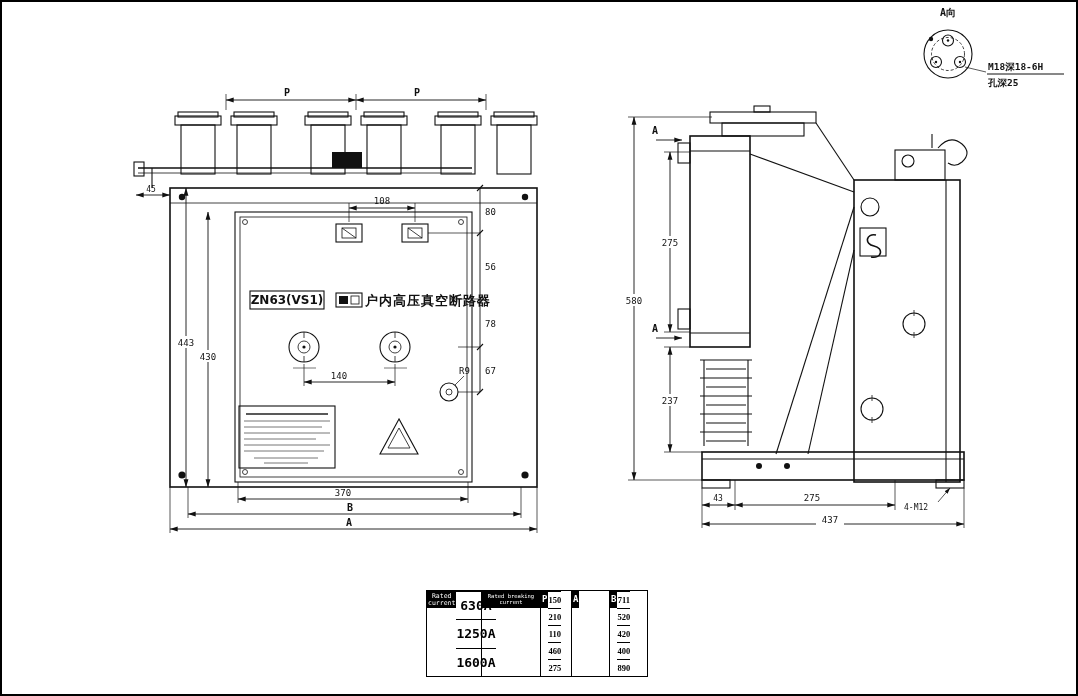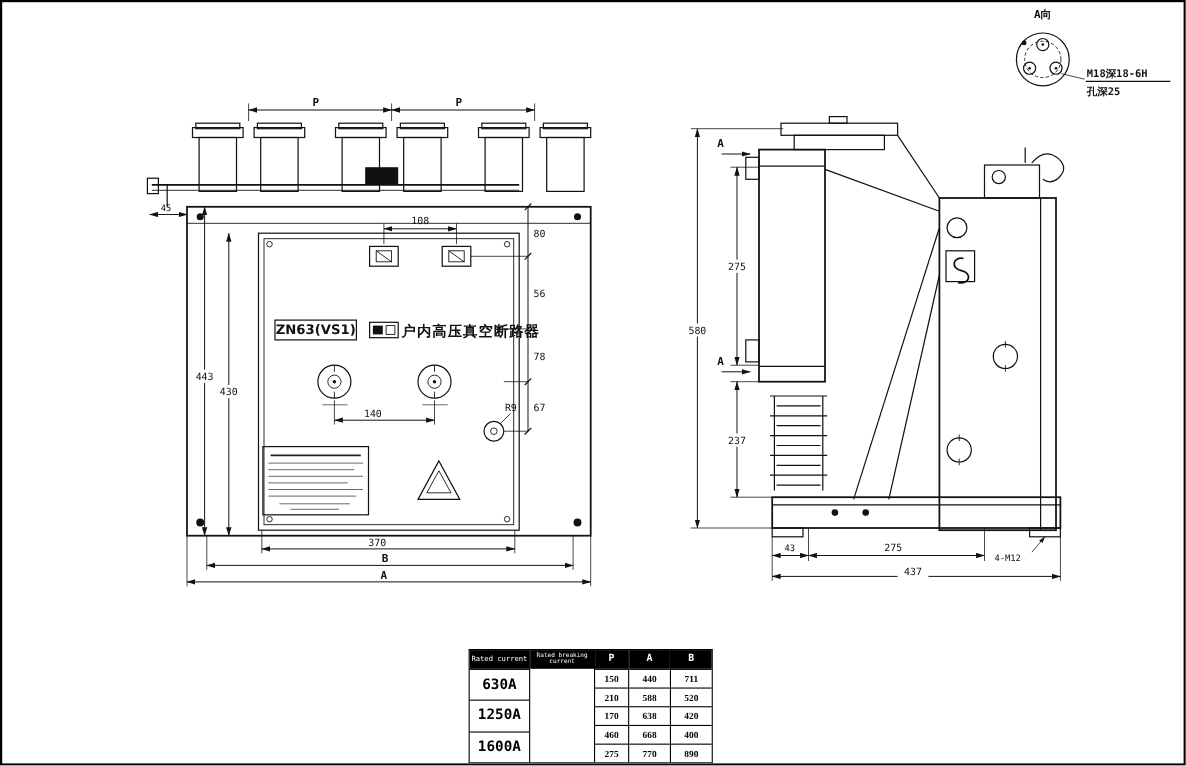--- a/index.html
+++ b/index.html
@@ -21,21 +21,21 @@
   svg text.dim{font-size:9px;}
   svg text.dimS{font-size:8px;}
   svg text.big{font-size:10px;font-weight:bold;}
   svg text.model{font-size:12px;font-weight:bold;font-family:"DejaVu Sans","Liberation Sans",sans-serif;}
   svg text.cjk{font-size:13px;font-weight:bold;font-family:"DejaVu Sans","Liberation Sans",sans-serif;letter-spacing:1px;}
   svg text.note{font-size:9.5px;font-weight:bold;}
 
   
   .tbl{position:absolute;left:424px;top:588px;display:flex;background:#fff;
        border:1.6px solid #000;font-family:"DejaVu Sans Mono","Liberation Mono",monospace;}
-  .tcol{display:flex;flex-direction:column;border-right:1px solid #000;}
+  .tcol{display:flex;flex-direction:row;border-right:1px solid #000;}
   .tcol:last-child{border-right:none;}
   .cA{width:54px;} .cB{width:58px;} .cP{width:30px;} .cAA{width:37px;} .cBB{width:37px;}
   .hd{height:17px;background:#000;color:#fff;display:flex;align-items:center;justify-content:center;
       text-align:center;line-height:1.05;padding:0 1px;box-sizing:border-box;}
   .hd.f1{font-size:6.5px;} .hd.f2{font-size:5.5px;} .hd.f3{font-size:9px;font-weight:bold;}
   .cells{display:flex;flex-direction:column;height:85px;}
   .cells>div{border-top:1px solid #000;display:flex;align-items:center;justify-content:center;
       font-weight:bold;color:#000;}
   .cells.r3>div{flex:1;font-size:13px;}
   .cells.r5>div{height:17px;box-sizing:border-box;font-size:8.5px;font-family:Liberation Serif, serif;}
@@ -358,34 +358,27 @@
     </div>
   </div>
   <div class="tcol cB">
     <div class="hd f2">Rated breaking current</div>
   </div>
   <div class="tcol cP">
     <div class="hd f3">P</div>
     <div class="cells r5">
       <div>150</div>
       <div>210</div>
-      <div>170</div>
+      <div>110</div>
       <div>460</div>
       <div>275</div>
     </div>
   </div>
   <div class="tcol cAA">
     <div class="hd f3">A</div>
-    <div class="cells r5">
-      <div>440</div>
-      <div>588</div>
-      <div>638</div>
-      <div>668</div>
-      <div>770</div>
-    </div>
   </div>
   <div class="tcol cBB">
     <div class="hd f3">B</div>
     <div class="cells r5">
       <div>711</div>
       <div>520</div>
       <div>420</div>
       <div>400</div>
       <div>890</div>
     </div>

